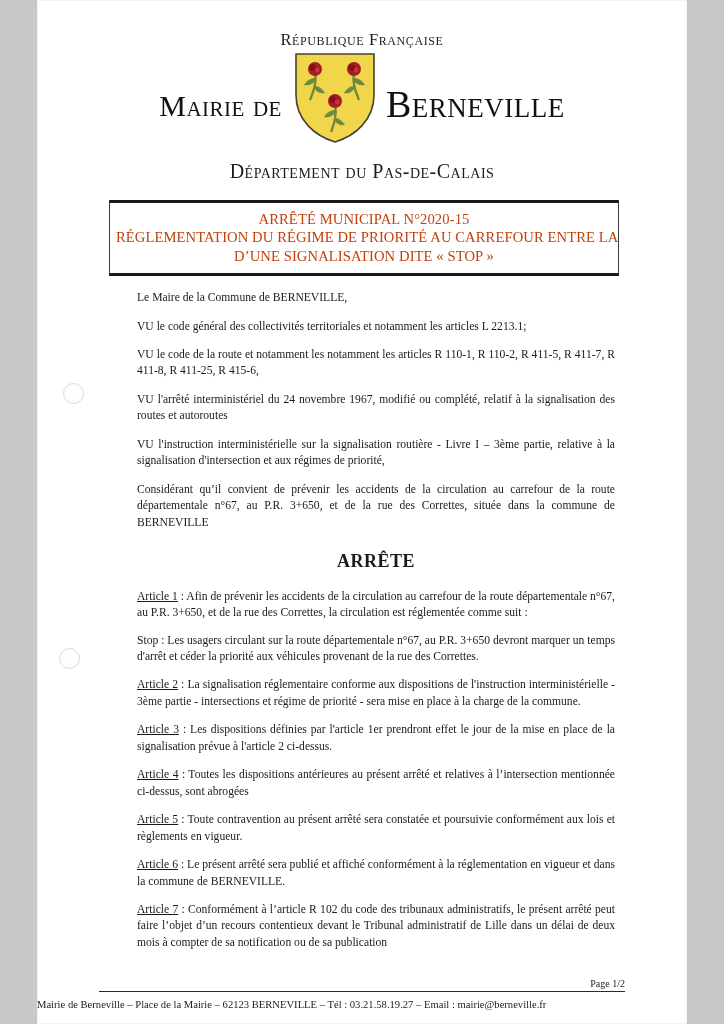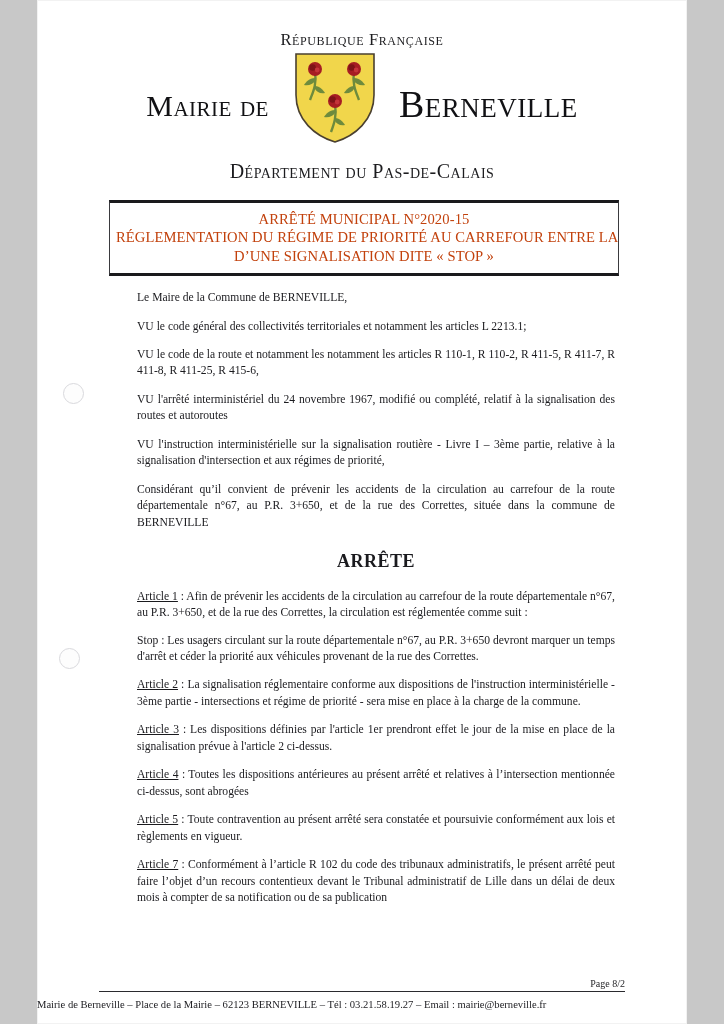--- a/index.html
+++ b/index.html
@@ -54,21 +54,21 @@
     letter-spacing: 0.6px;
     color: #1c1c1f;
     margin: 0 0 2px 0;
   }
   .mairie-row {
     position: relative;
     height: 92px;
     display: flex;
     align-items: center;
     justify-content: center;
-    gap: 16px;
+    gap: 3px;
   }
   .mairie-word {
     font-variant: small-caps;
     font-size: 30px;
     letter-spacing: 0.5px;
     color: #111114;
     line-height: 1;
     position: relative;
     top: 8px;
   }
@@ -255,26 +255,29 @@
     </p>
 
     <p>
       <span class="art-label">Article 4</span><span> : </span><span>Toutes les dispositions antérieures au présent arrêté et relatives à l’intersection mentionnée ci-dessus, sont abrogées</span>
     </p>
 
     <p>
       <span class="art-label">Article  5</span><span> : </span><span>Toute contravention au présent arrêté sera constatée et poursuivie conformément aux lois et règlements en vigueur.</span>
     </p>
 
+    <p>
+      <span class="art-label">Article 6</span><span> : </span><span>Le présent arrêté sera publié et affiché conformément à la réglementation en vigueur et dans la commune de BERNEVILLE.</span>
+    </p>
 
     <p>
       <span class="art-label">Article 7</span><span> : </span><span>Conformément à l’article R 102 du code des tribunaux administratifs, le présent arrêté peut faire l’objet d’un recours contentieux devant le Tribunal administratif de Lille dans un délai de deux mois à compter de sa notification ou de sa publication</span>
     </p>
 
   </div>
 
   <div class="footer">
-    <div class="page-num">Page 8/2</div>
+    <div class="page-num">Page 1/2</div>
     <div class="footer-rule"></div>
     <div class="footer-line">Mairie de Berneville – Place de la Mairie – 62123 BERNEVILLE – Tél : 03.21.58.19.27 – Email : mairie@berneville.fr</div>
   </div>
 
 </div>
 
 </body></html>

